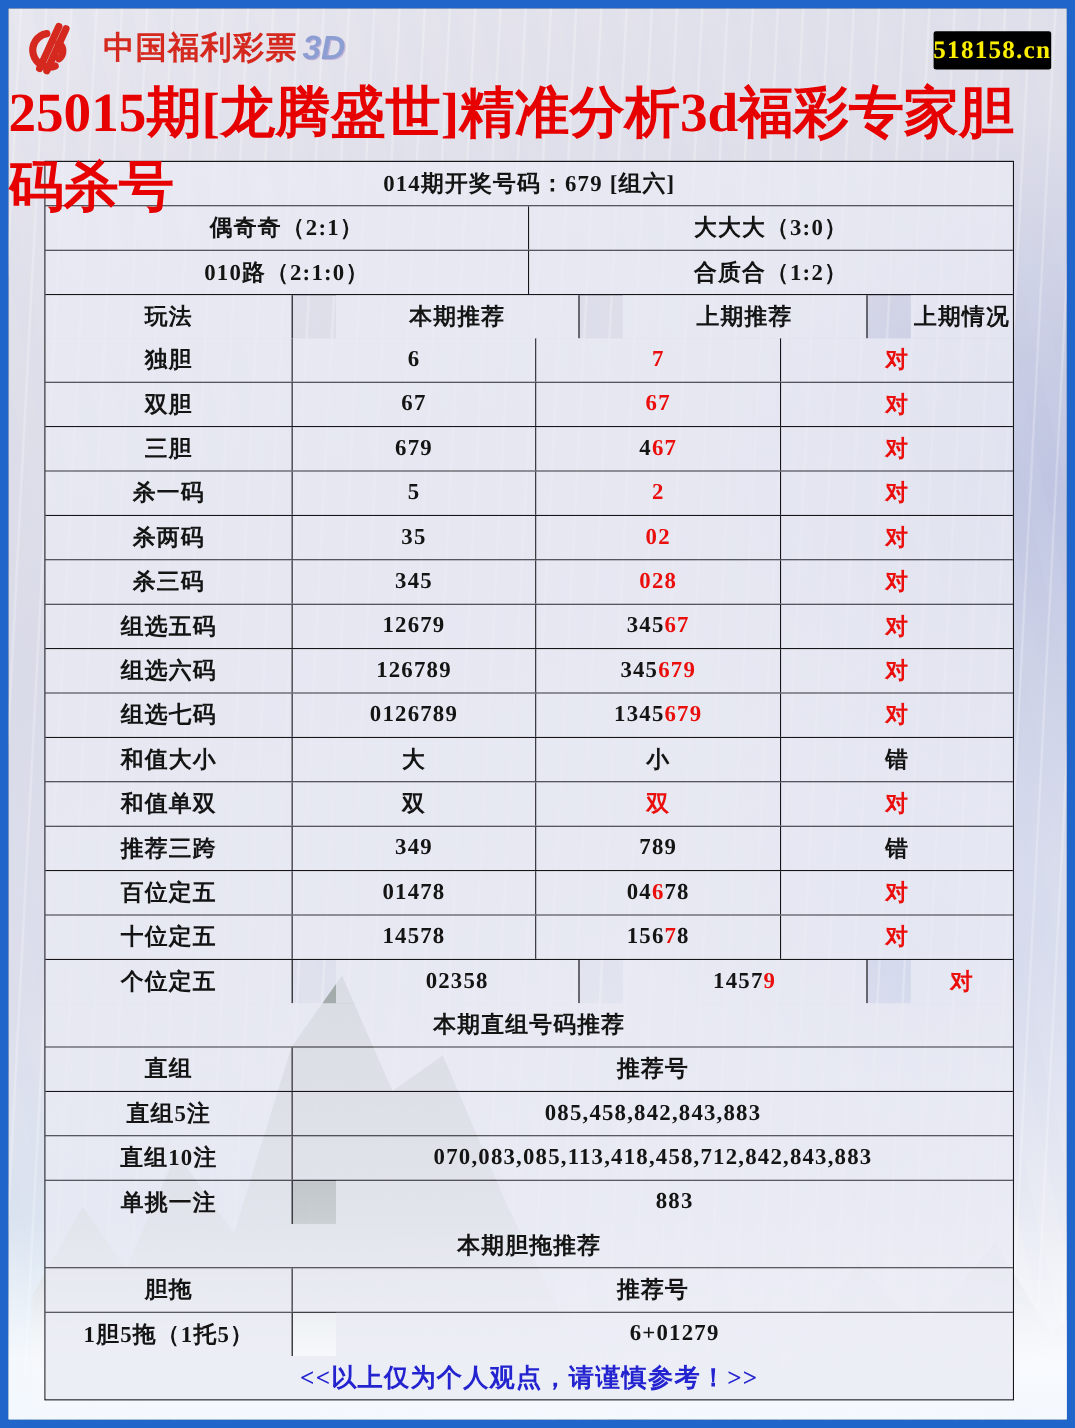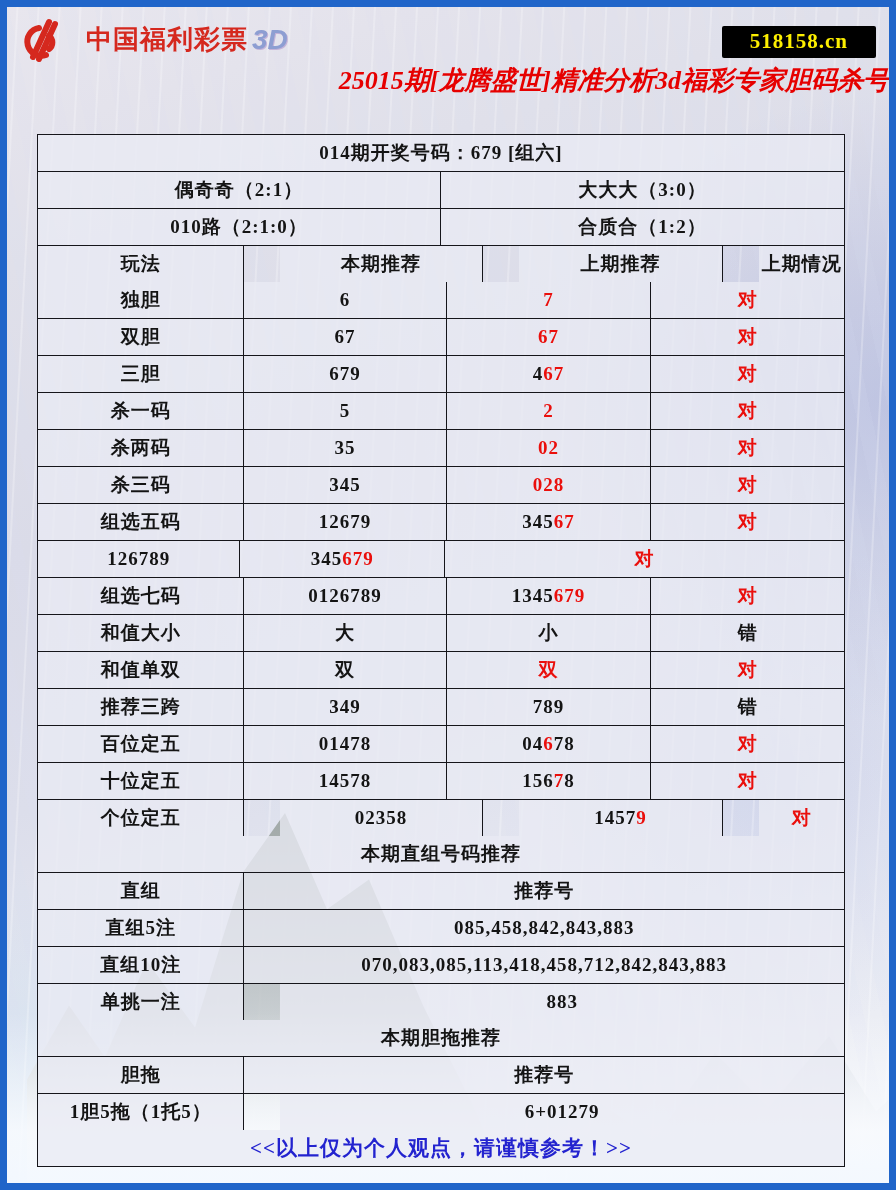--- a/index.html
+++ b/index.html
@@ -35,25 +35,25 @@
     background:linear-gradient(rgba(255,255,255,0), rgba(250,252,255,.85) 70%, rgba(244,249,255,.95));
   }
   .logo-row{position:absolute;top:9px;left:12px;z-index:4;display:flex;align-items:center;}
   .logo-icon{width:47px;height:47px;display:block;}
   .brand{font-family:"Liberation Sans","DejaVu Sans",sans-serif;font-weight:bold;
     font-size:26px;color:#d5281e;margin-left:20px;letter-spacing:1px;}
   .brand-3d{font-family:"Liberation Sans","DejaVu Sans",sans-serif;font-weight:bold;font-style:italic;
     font-size:28px;margin-left:4px;color:#8d9ed2;text-shadow:1px 1px 0 rgba(170,140,200,.55);}
   .site-badge{
     position:absolute;top:19px;right:13px;z-index:4;background:#000;color:#fdef00;
-    font-weight:bold;font-size:21px;padding:3px 28px 4px;letter-spacing:1px;border-radius:2px;
+    font-weight:bold;font-size:21px;padding:3px 0 4px;letter-spacing:1px;border-radius:2px;
   }
   .title{
-    position:absolute;top:56px;left:0;right:0;z-index:4;margin:0;text-align:right;
-    font-weight:bold;font-size:26px;color:#e60000;letter-spacing:0px;font-style:italic;
+    position:absolute;top:56px;left:0;right:0;z-index:4;margin:0;text-align:left;
+    font-weight:bold;font-size:46px;color:#e60000;letter-spacing:0px;
   }
   .board{
     position:absolute;left:30px;top:127px;width:808px;z-index:3;
     border:1px solid #15151a;box-sizing:border-box;
   }
   .row{display:flex;height:36px;border-bottom:1px solid #15151a;}
   .row:last-child{border-bottom:none;gap:36px;}
   .cell{
     display:flex;align-items:center;justify-content:center;box-sizing:border-box;
     background:rgba(233,234,243,.78);border-right:1px solid #15151a;
@@ -166,20 +166,21 @@
         <div class="row">
           <div class="cell w1">组选五码</div>
           <div class="cell w2">12679</div>
           <div class="cell w3">
             <span class="seg-black">345</span>
             <span class="seg-red">67</span>
           </div>
           <div class="cell wlast red">对</div>
         </div>
         <div class="row">
+          <div class="cell w1">组选六码</div>
           <div class="cell w2">126789</div>
           <div class="cell w3">
             <span class="seg-black">345</span>
             <span class="seg-red">679</span>
           </div>
           <div class="cell wlast red">对</div>
         </div>
         <div class="row">
           <div class="cell w1">组选七码</div>
           <div class="cell w2">0126789</div>

